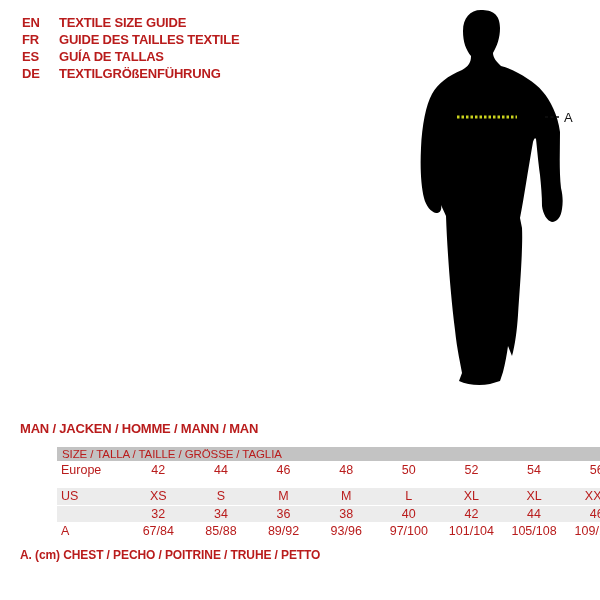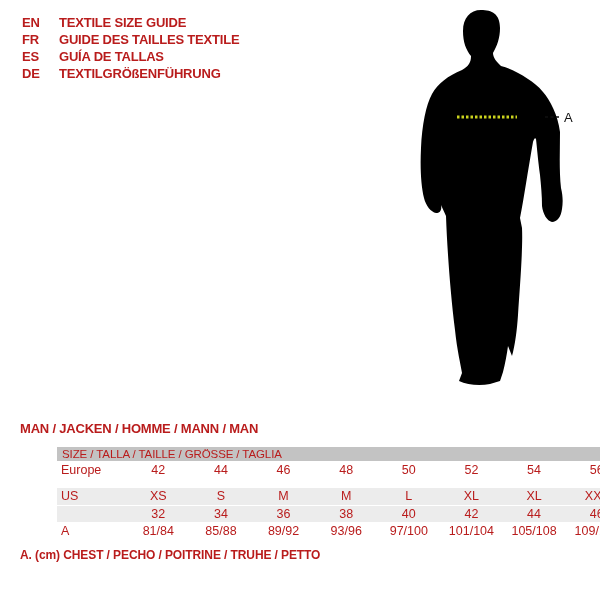--- a/index.html
+++ b/index.html
@@ -135,21 +135,21 @@
       <span class="tcell">36</span>
       <span class="tcell">38</span>
       <span class="tcell">40</span>
       <span class="tcell">42</span>
       <span class="tcell">44</span>
       <span class="tcell">46</span>
     </div>
 
     <div class="trow">
       <span class="tlabel">A</span>
-      <span class="tcell">81/84</span>
+      <span class="tcell">67/84</span>
       <span class="tcell">85/88</span>
       <span class="tcell">89/92</span>
       <span class="tcell">93/96</span>
       <span class="tcell">97/100</span>
       <span class="tcell">101/104</span>
       <span class="tcell">105/108</span>
       <span class="tcell">109/112</span>
     </div>
   </div>
 

